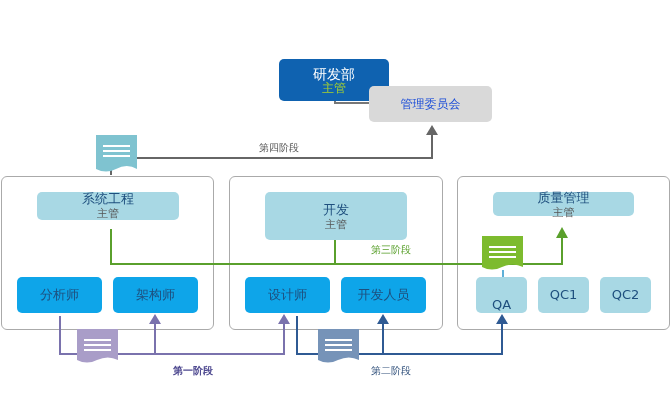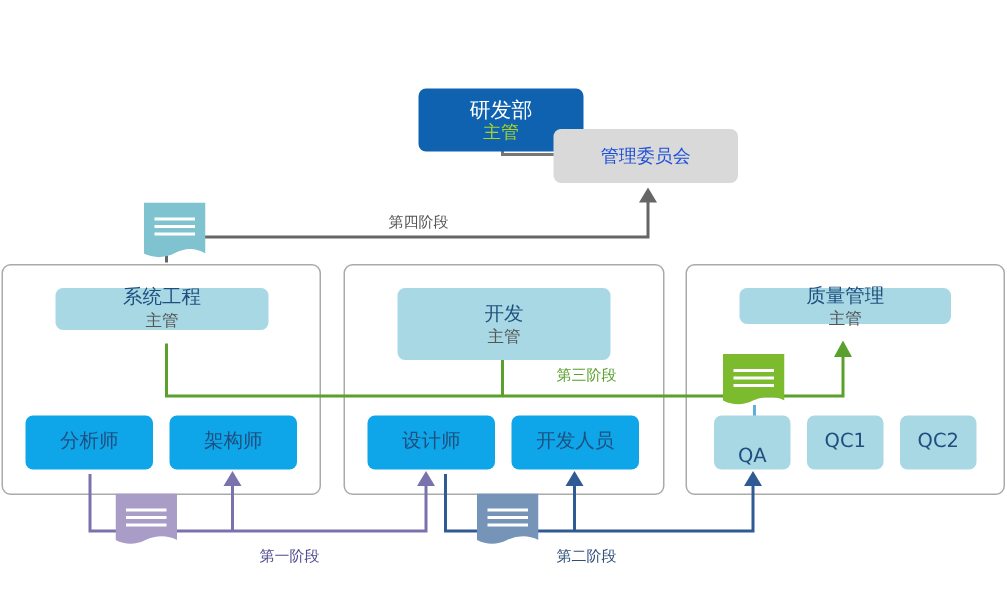--- a/index.html
+++ b/index.html
@@ -121,14 +121,14 @@
 </svg>
 <svg class="doc" style="left:482px;top:236px;" width="41" height="37" viewBox="0 0 41 37">
   <path d="M0,0 H41 V31 Q31,26 20,31 Q10,36 0,31 Z" fill="#7dbb2e"></path>
   <rect x="7" y="10" width="27" height="2" fill="#fff"></rect>
     <rect x="7" y="15" width="27" height="2" fill="#fff"></rect>
     <rect x="7" y="20" width="27" height="2" fill="#fff"></rect>
 </svg>
 
 <span class="label" style="left:259px;top:141px;color:#555;">第四阶段</span>
 <span class="label" style="left:371px;top:243px;color:#5aa02c;">第三阶段</span>
-<span class="label" style="left:173px;top:364px;color:#4e4990;">第一阶段</span>
+<span class="label" style="left:173px;top:364px;color:#4e4990;font-weight:bold;">第一阶段</span>
 <span class="label" style="left:371px;top:364px;color:#2f4f7a;">第二阶段</span>
 
 </body></html>

